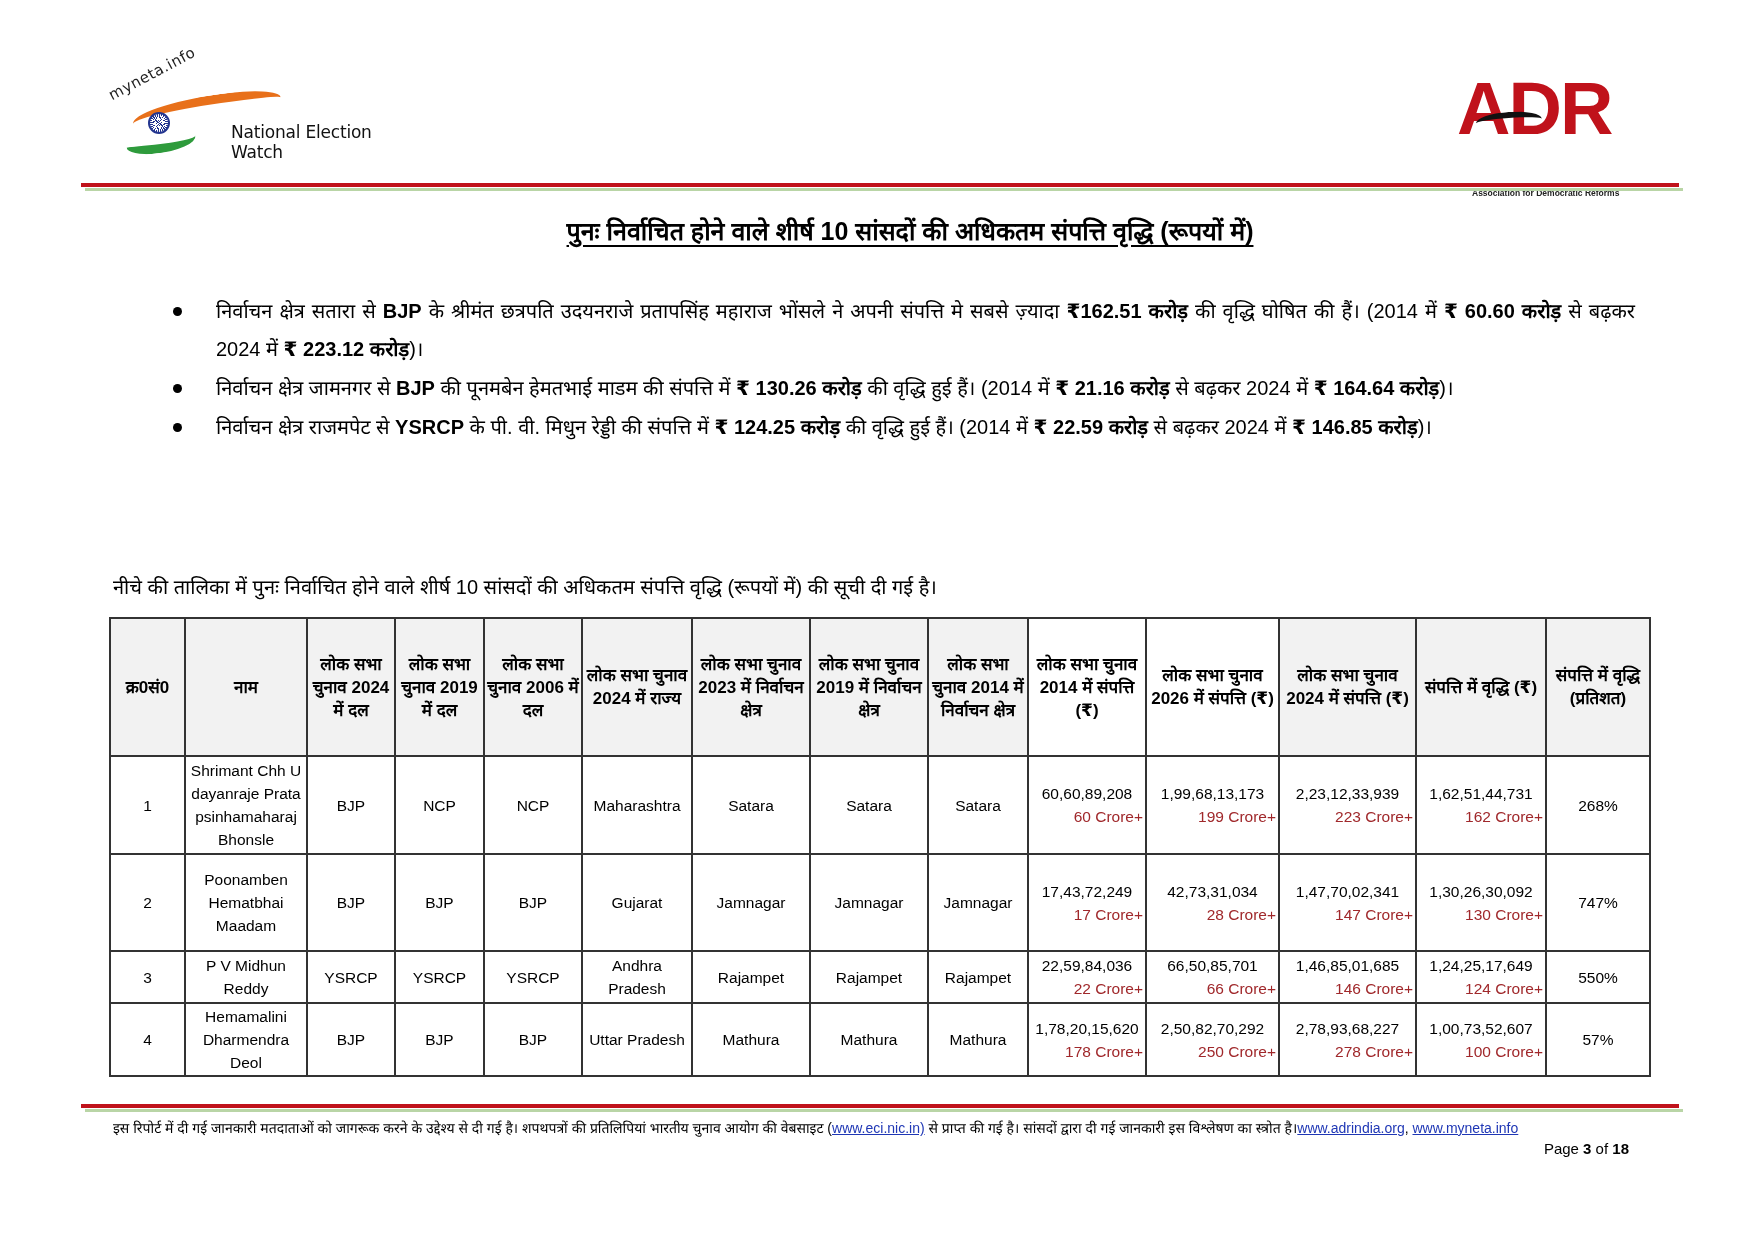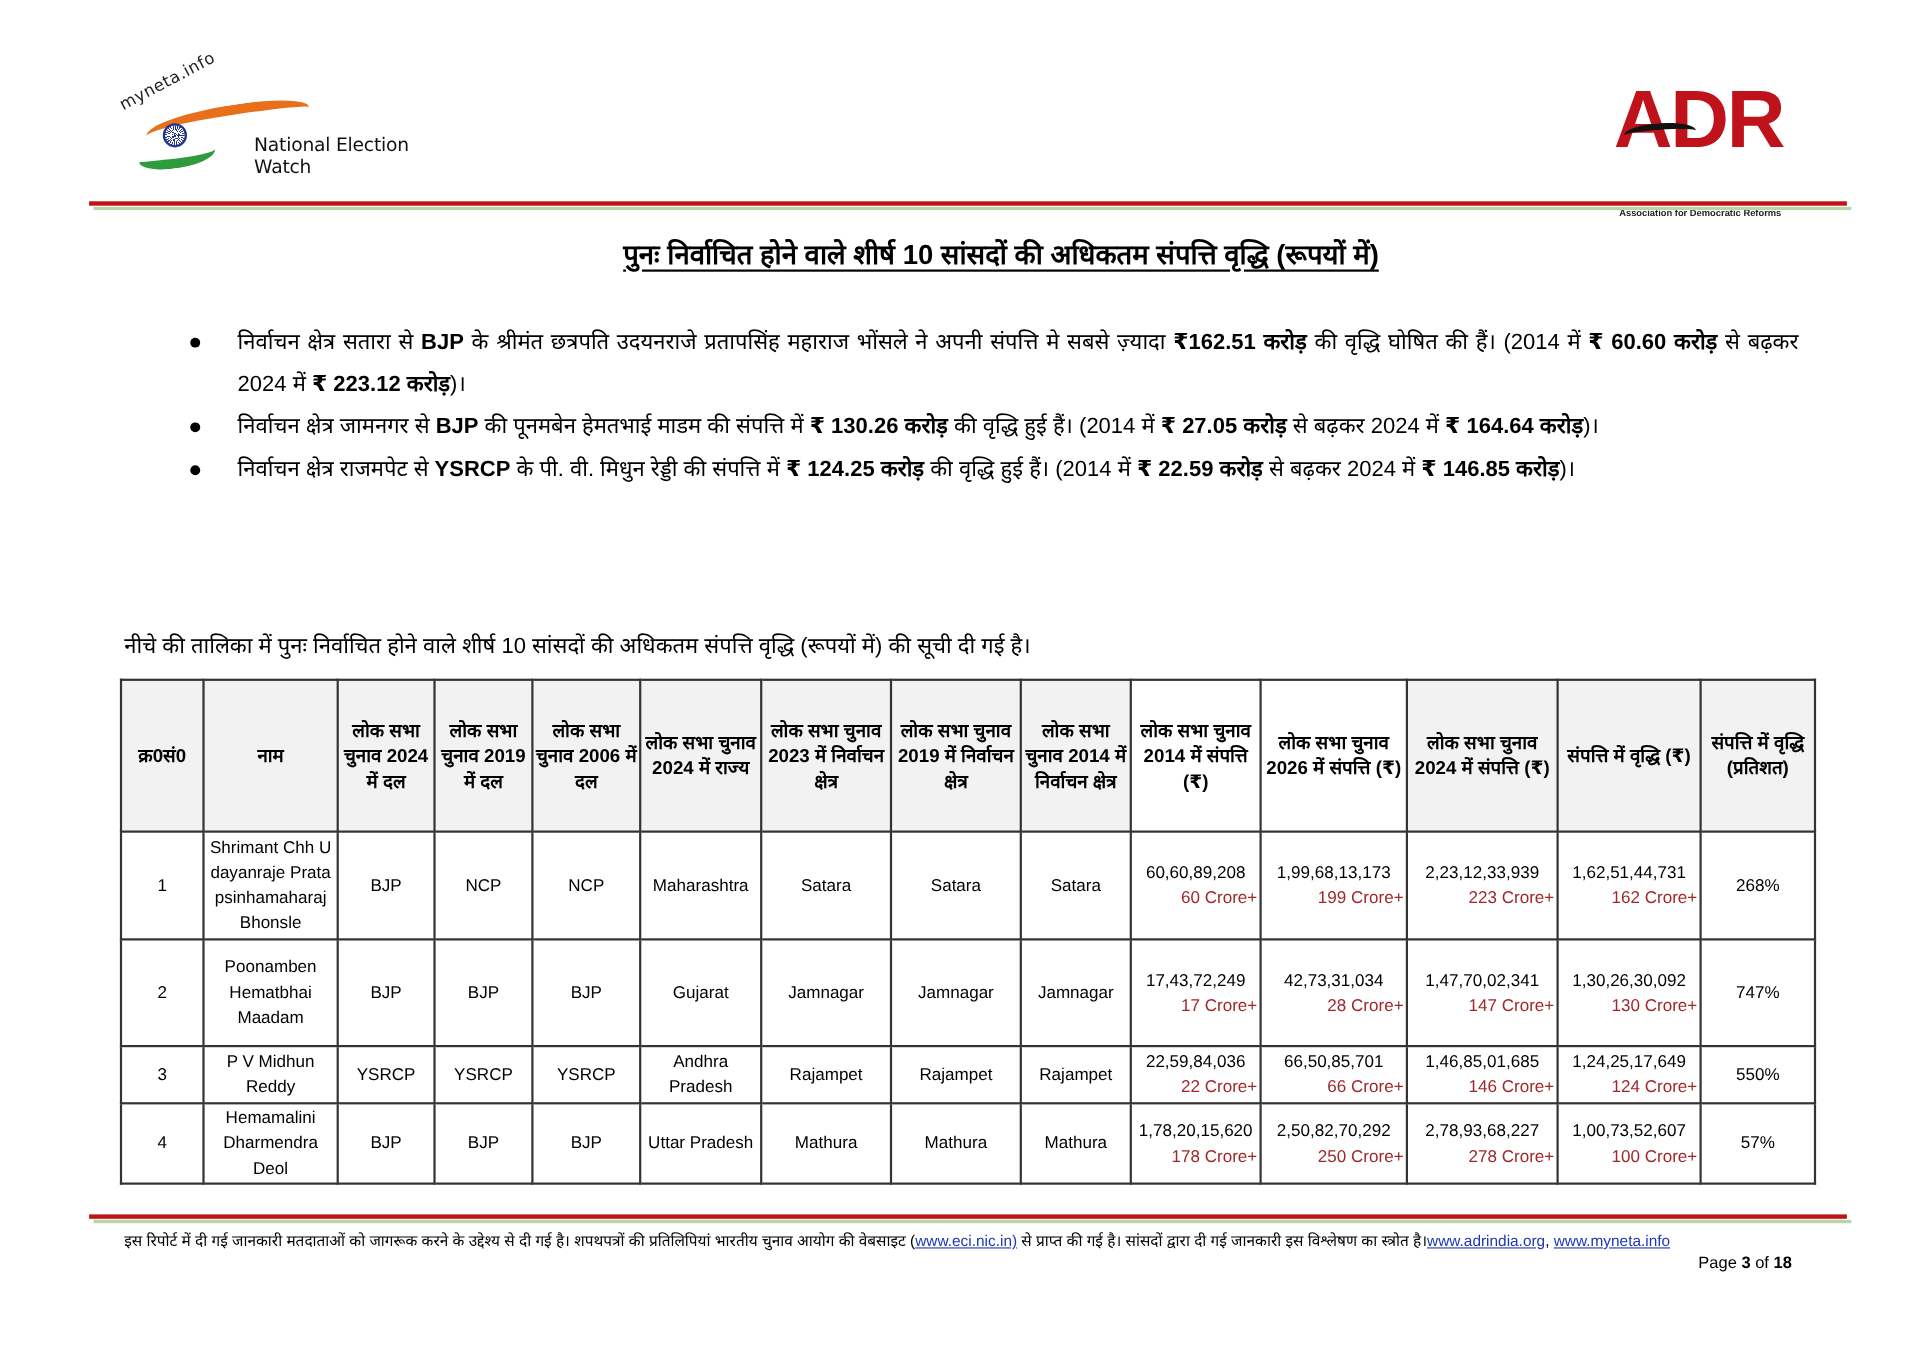--- a/index.html
+++ b/index.html
@@ -14,21 +14,21 @@
         border-top: 9px solid #e8701a; border-radius: 60% 40% 0 0; transform: rotate(-8deg); }
   .logo-neta .sweep-green { position: absolute; left: 14px; top: 52px; width: 70px; height: 14px;
         border-bottom: 9px solid #2e9b3c; border-radius: 0 0 60% 40%; transform: rotate(-6deg); }
   .logo-neta .chakra { position: absolute; left: 36px; top: 34px; width: 22px; height: 22px; border-radius: 50%;
         border: 2px solid #23358f; box-sizing: border-box;
         background: repeating-conic-gradient(#23358f 0 6deg, #fff 6deg 15deg); }
   .logo-neta .new-text { position: absolute; left: 86px; top: 44px; font-size: 17px; color: #111;
         font-family: "DejaVu Sans", sans-serif; letter-spacing: -0.2px; margin-left: 33px; }
 
   .logo-adr { position: absolute; left: 1450px; top: 84px; width: 240px; height: 70px; }
-  .logo-adr .letters { position: absolute; left: 17px; top: -12px; font-size: 74px; font-weight: bold; color: #c0121b;
+  .logo-adr .letters { position: absolute; left: 7px; top: -12px; font-size: 74px; font-weight: bold; color: #c0121b;
         font-family: "Liberation Sans", sans-serif; letter-spacing: -2px; line-height: 1; }
   .logo-adr .wave { position: absolute; left: 26px; top: 28px; width: 66px; height: 12px; border-top: 6px solid #111;
         border-radius: 50% 50% 0 0; transform: rotate(-4deg); }
   .logo-adr .tag { position: absolute; left: 22px; top: 56px; font-size: 8.5px; font-weight: bold; color: #222;
         border-top: 1px solid #666; padding-top: 2px; white-space: nowrap; margin-top: 45px; }
 
   
   .rule-red { position: absolute; left: 81px; width: 1598px; height: 4px; background: #c0121b; }
   .rule-green { position: absolute; left: 85px; width: 1598px; height: 3px; background: #b9d5a6; }
 
@@ -82,21 +82,21 @@
 
 <div class="page-title">पुनः निर्वाचित होने वाले शीर्ष 10 सांसदों की अधिकतम संपत्ति वृद्धि (रूपयों में)</div>
 
 <ul class="bullets">
   <li>
     <span class="dot"></span>
     <span>निर्वाचन क्षेत्र सतारा से </span><b>BJP</b><span> के श्रीमंत छत्रपति उदयनराजे प्रतापसिंह महाराज भोंसले ने अपनी संपत्ति मे सबसे ज़्यादा </span><b>₹162.51 करोड़</b><span> की वृद्धि घोषित की हैं। (2014 में </span><b>₹ 60.60 करोड़</b><span> से बढ़कर 2024 में </span><b>₹ 223.12 करोड़</b><span>)।</span>
   </li>
   <li>
     <span class="dot"></span>
-    <span>निर्वाचन क्षेत्र जामनगर से </span><b>BJP</b><span> की पूनमबेन हेमतभाई माडम की संपत्ति में </span><b>₹ 130.26 करोड़</b><span> की वृद्धि हुई हैं। (2014 में </span><b>₹ 27.05 करोड़</b><span> से बढ़कर 2024 में </span><b>₹ 164.64 करोड़</b><span>)।</span>
+    <span>निर्वाचन क्षेत्र जामनगर से </span><b>BJP</b><span> की पूनमबेन हेमतभाई माडम की संपत्ति में </span><b>₹ 130.26 करोड़</b><span> की वृद्धि हुई हैं। (2014 में </span><b>₹ 21.16 करोड़</b><span> से बढ़कर 2024 में </span><b>₹ 164.64 करोड़</b><span>)।</span>
   </li>
   <li>
     <span class="dot"></span>
     <span>निर्वाचन क्षेत्र राजमपेट से </span><b>YSRCP</b><span> के पी. वी. मिधुन रेड्डी की संपत्ति में </span><b>₹ 124.25 करोड़</b><span> की वृद्धि हुई हैं। (2014 में </span><b>₹ 22.59 करोड़</b><span> से बढ़कर 2024 में </span><b>₹ 146.85 करोड़</b><span>)।</span>
   </li>
 </ul>
 
 <div class="intro">नीचे की तालिका में पुनः निर्वाचित होने वाले शीर्ष 10 सांसदों की अधिकतम संपत्ति वृद्धि (रूपयों में) की सूची दी गई है।</div>
 
 <table class="assets">

